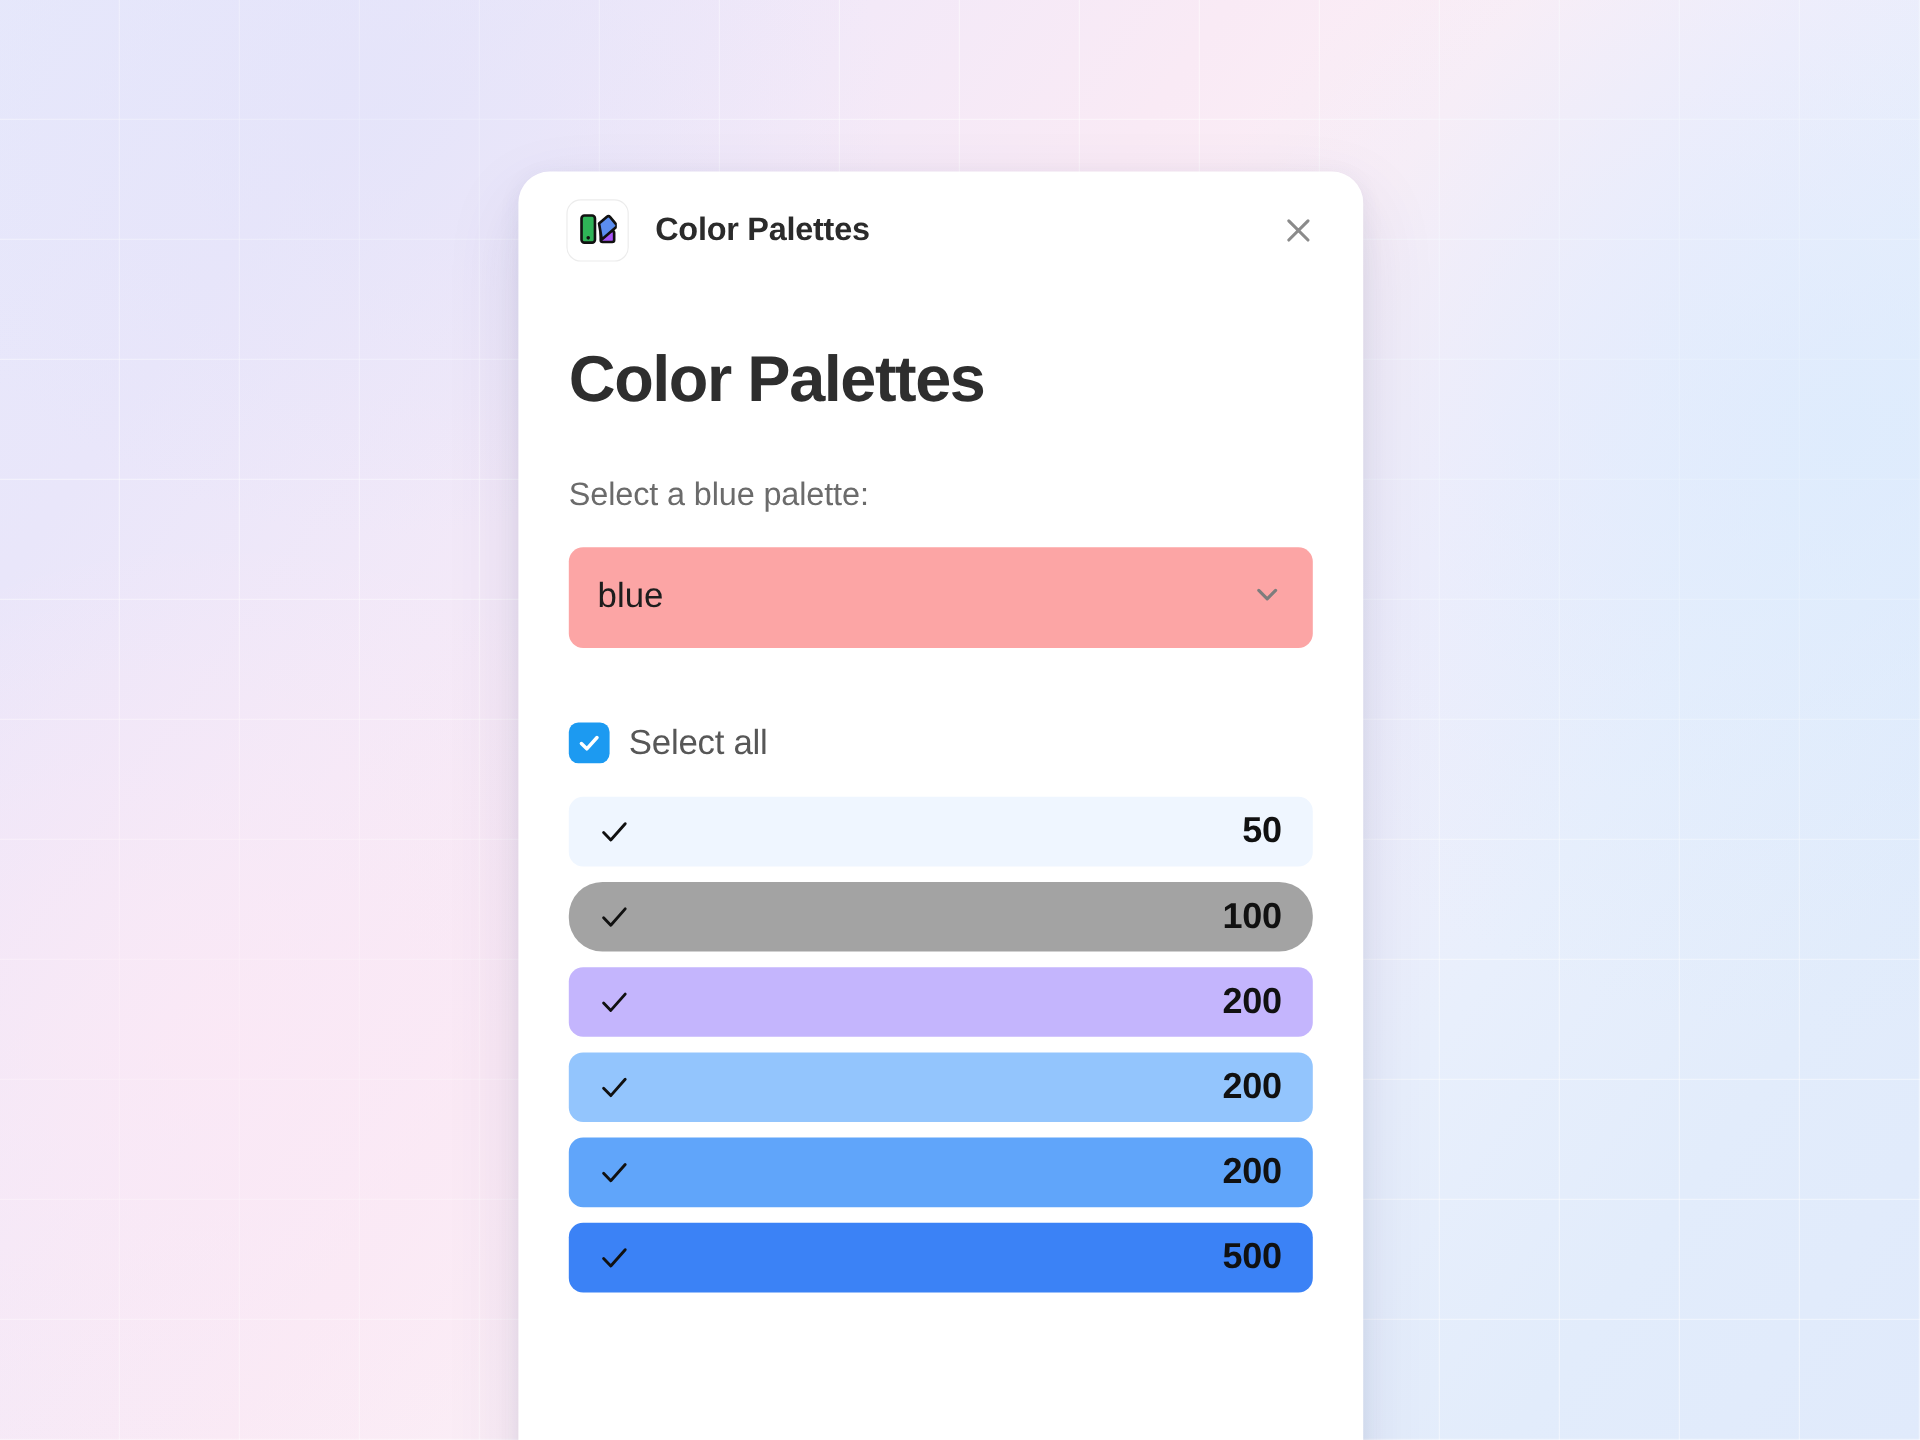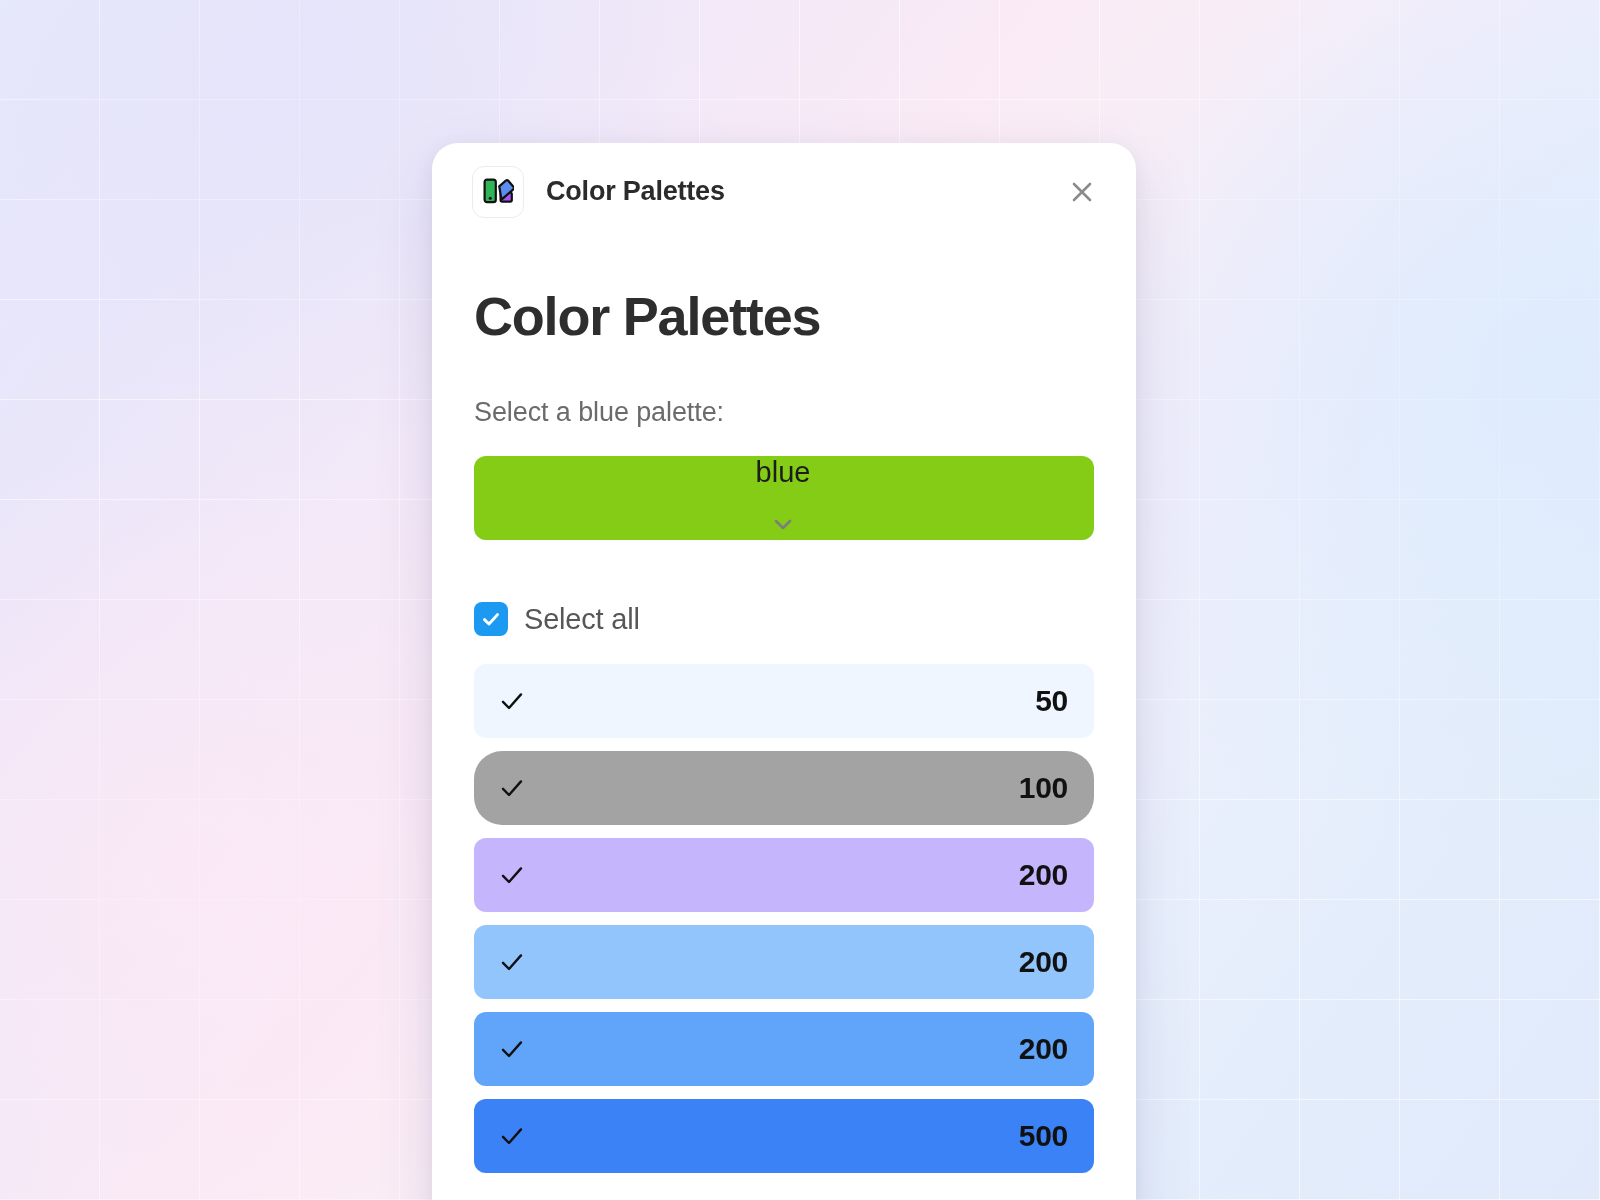--- a/index.html
+++ b/index.html
@@ -123,27 +123,26 @@
   .field-label {
     font-size: 27px;
     color: #6b6b6b;
     margin-top: 52px;
     letter-spacing: -0.1px;
   }
 
   .select-wrap {
     margin-top: 28px;
     height: 84px;
-    background: #84cc16;
+    background: #fca5a5;
     border-radius: 12px;
     display: flex;
     align-items: center;
     padding: 0 26px 0 24px;
     cursor: pointer;
-    flex-direction: column;
   }
   .select-value {
     font-size: 29px;
     color: #1d1d1d;
     flex: 1 1 auto;
   }
 
   .selectall-row {
     margin-top: 62px;
     display: flex;
@@ -168,21 +167,21 @@
   }
 
   
   .swatch-list {
     margin-top: 28px;
     display: flex;
     flex-direction: column;
     gap: 13px;
   }
   .swatch-row {
-    height: 74px;
+    height: 58px;
     border-radius: 12px;
     display: flex;
     align-items: center;
     padding: 0 26px 0 24px;
     cursor: pointer;
     justify-content: flex-end;
   }
   .swatch-check {
     width: 34px;
     flex: 0 0 auto;

